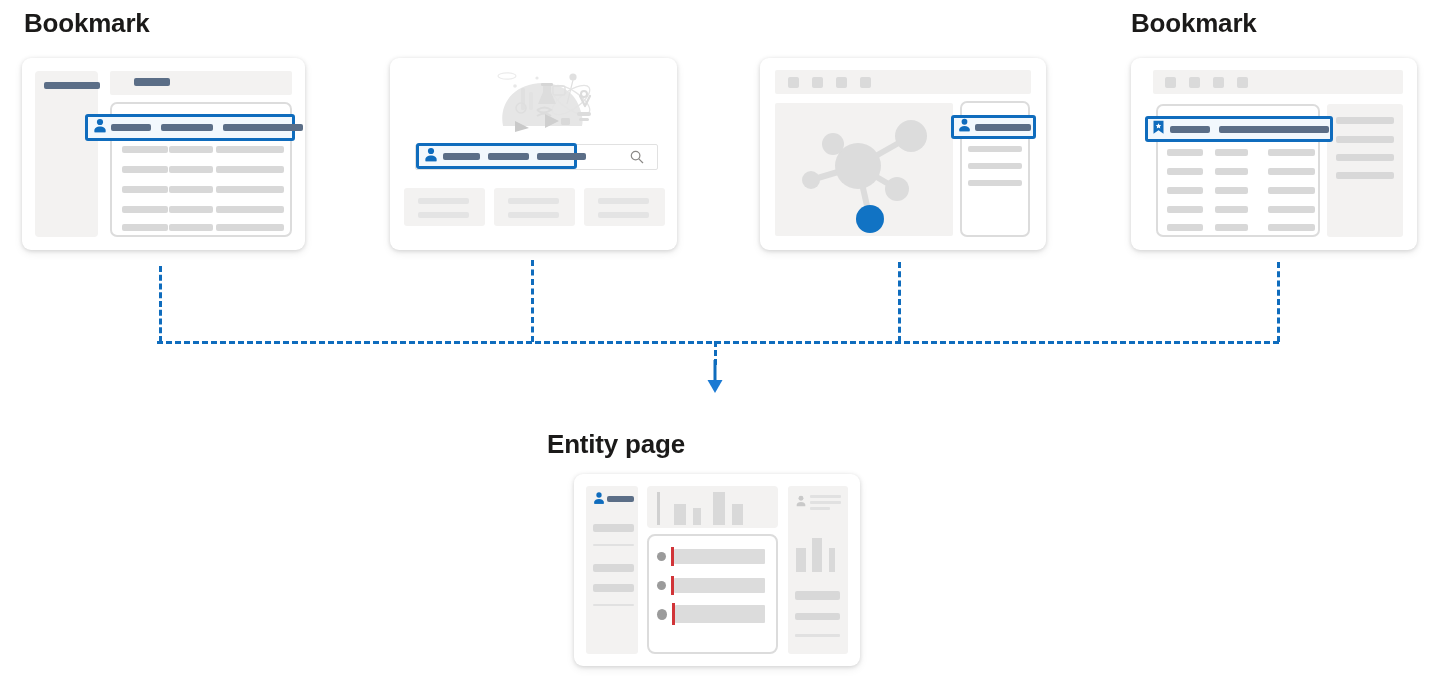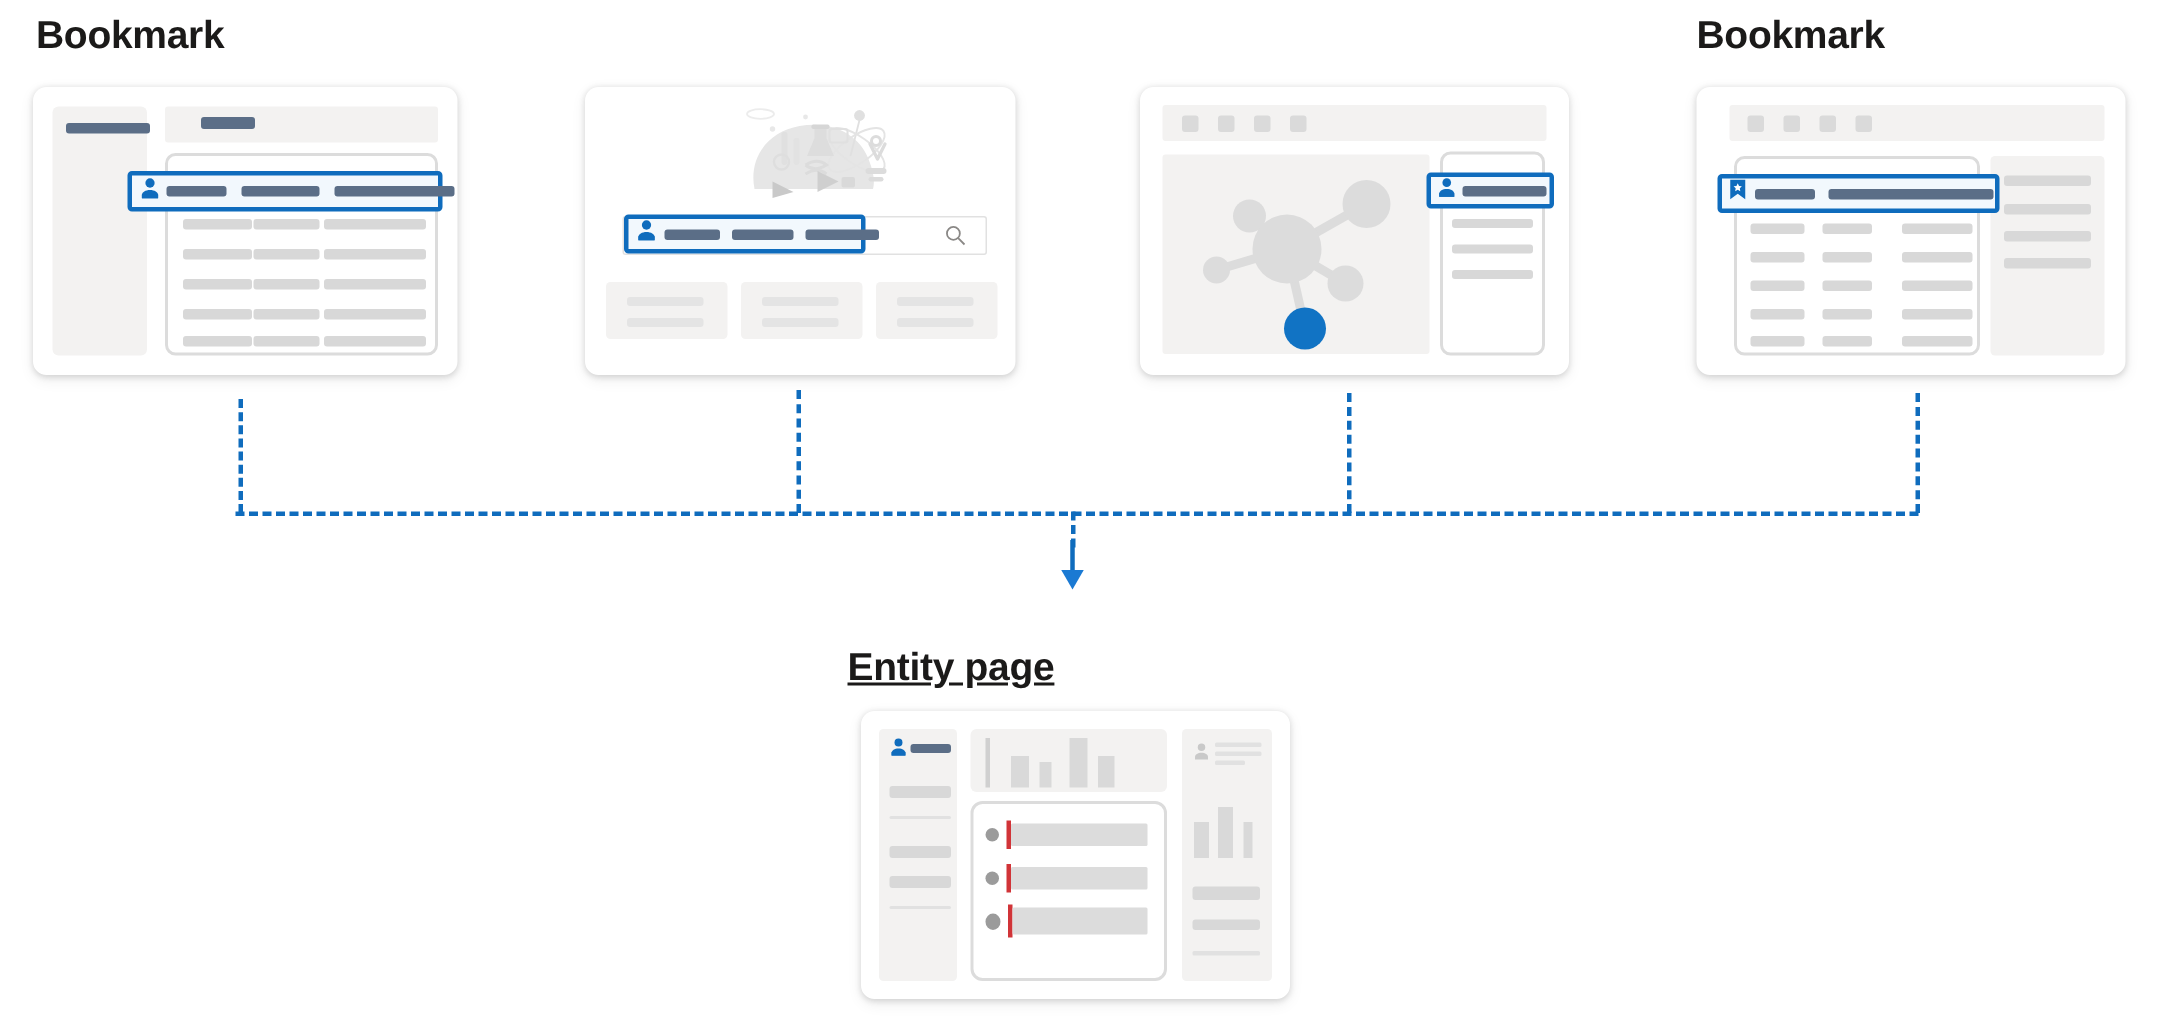--- a/index.html
+++ b/index.html
@@ -73,21 +73,21 @@
   .alert-bar{position:absolute;background:#dcdcdc;border-radius:1px;}
   .ent-frame{position:absolute;border:2px solid #dcdcdc;border-radius:8px;box-sizing:border-box;background:#fff;}
 </style>
 </head>
 <body>
 
 <div class="stage">
 
   <div class="card-title" style="left:24px;top:8px;">Bookmark</div>
   <div class="card-title" style="left:1131px;top:8px;">Bookmark</div>
-  <div class="card-title" style="left:565px;top:429px;text-decoration:underline;">Entity page</div>
+  <div class="card-title" style="left:547px;top:429px;">Entity page</div>
 
   <div class="mock" style="left:22px;top:58px;width:283px;height:192px;">
 
     <div class="g-panel" style="left:13px;top:13px;width:63px;height:166px;"></div>
     <div class="d-bar" style="left:22px;top:24px;width:56px;height:7px;"></div>
 
     <div class="g-panel" style="left:88px;top:13px;width:182px;height:24px;border-radius:2px;"></div>
     <div class="d-bar" style="left:112px;top:20px;width:36px;height:8px;"></div>
 
     <div class="frame" style="left:88px;top:44px;width:182px;height:135px;"></div>

